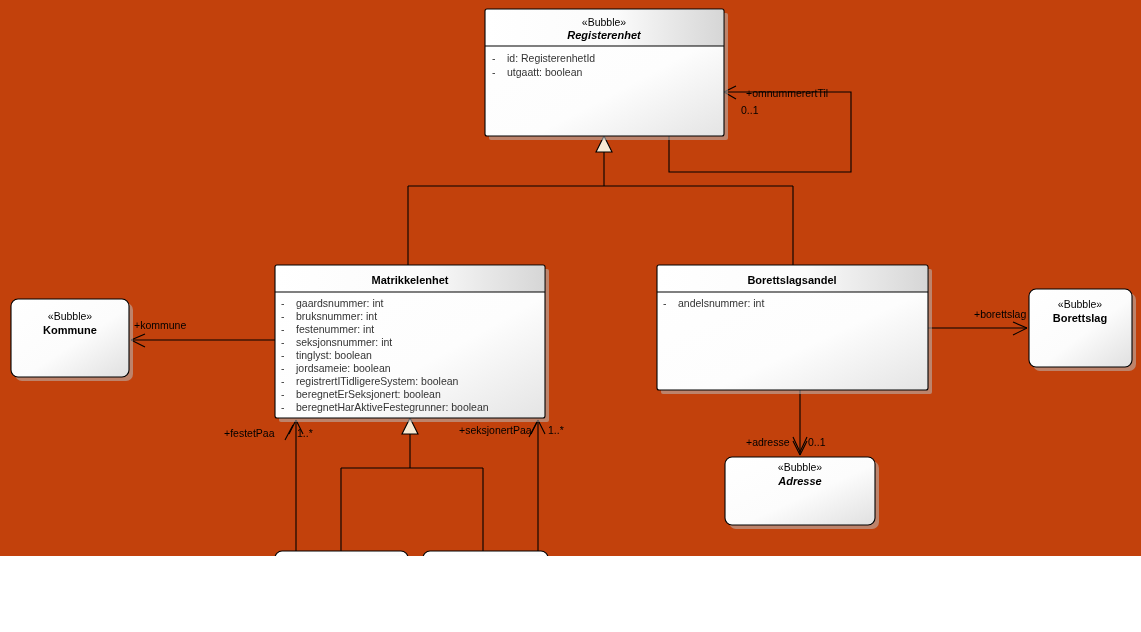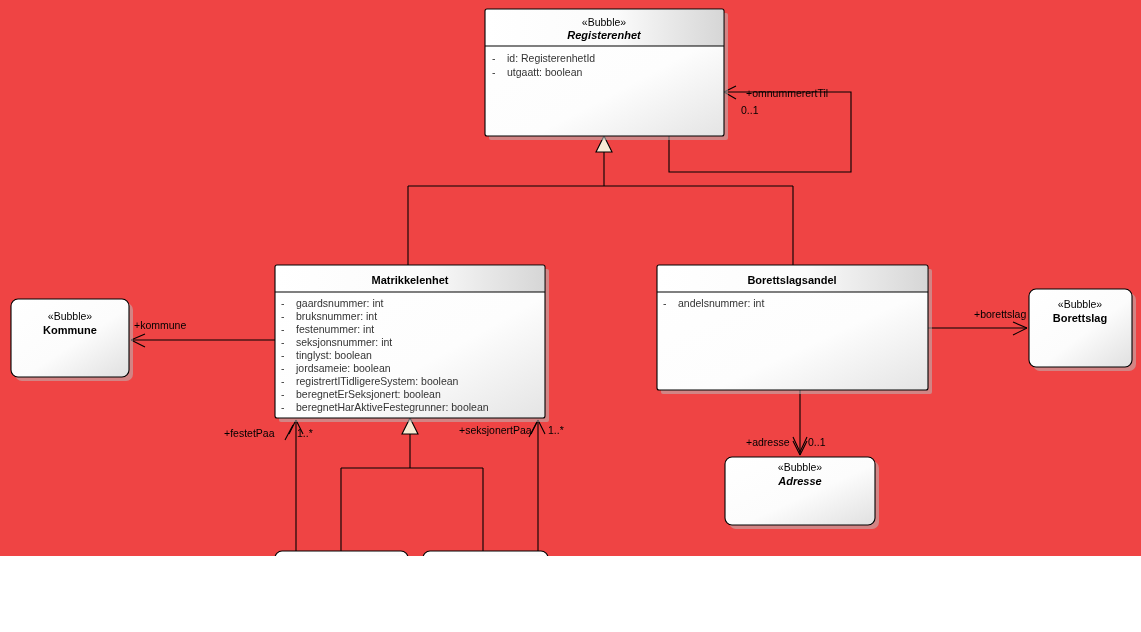--- a/index.html
+++ b/index.html
@@ -7,21 +7,21 @@
     padding: 0;
     background: #ffffff;
   }
   body {
     font-family: "Liberation Sans", sans-serif;
   }
   #diagram-root {
     position: relative;
     width: 1141px;
     height: 556px;
-    background: #ef4444;
+    background: #c2410c;
     overflow: hidden;
   }
   svg.canvas {
     position: absolute;
     top: 0;
     left: 0;
     width: 1141px;
     height: 632px;
   }
   

